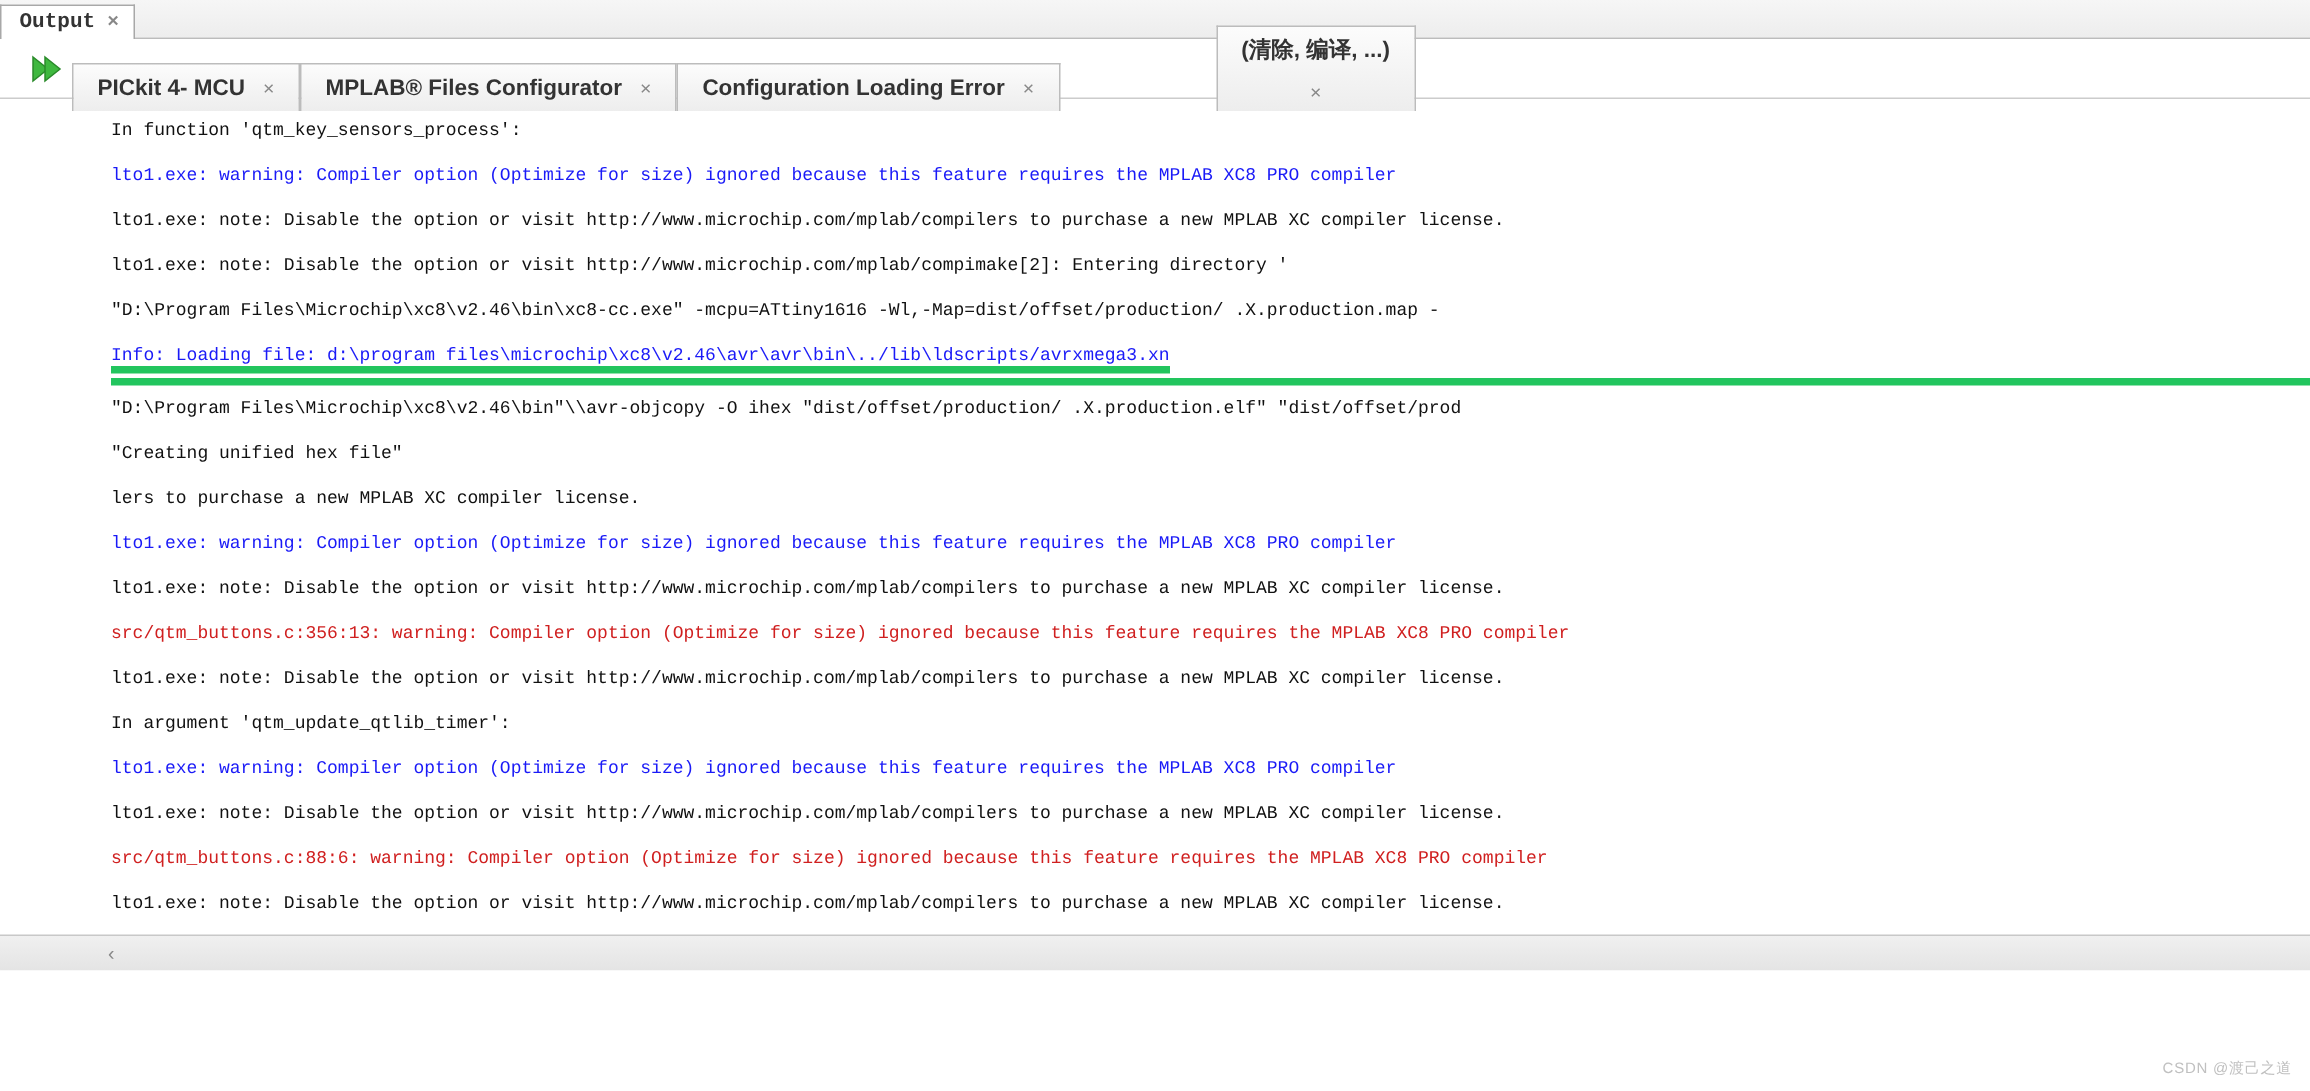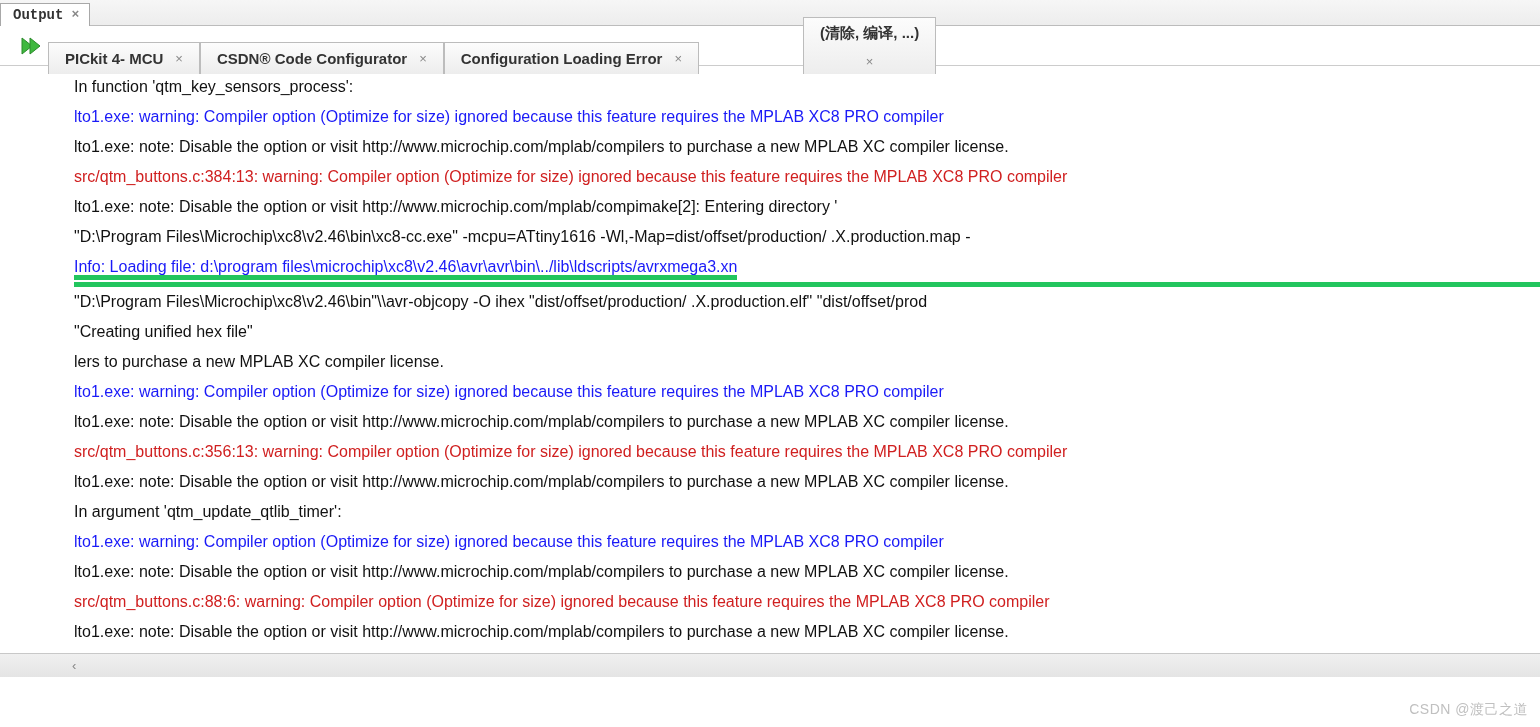--- a/index.html
+++ b/index.html
@@ -65,22 +65,22 @@
     min-height: 32px;
     white-space: nowrap;
   }
   .inner-tab.far {
     margin-left: 104px;
     flex-direction: column;
   }
   .inner-tab .close-x { font-weight: normal; }
   .console {
     padding: 6px 0 6px 74px;
-    font-family: Liberation Sans, sans-serif;
-    font-size: 16px;
+    font-family: Liberation Mono, monospace;
+    font-size: 12px;
     line-height: 30px;
     white-space: nowrap;
     overflow: hidden;
     color: #111;
   }
   .console .line { display: block; }
   .blue { color: #1a1af7; }
   .red  { color: #d02020; }
   .link { color: #1a1af7; border-bottom: 5px solid #22c55e; padding-bottom: 0px; }
   .bottom-bar {
@@ -89,21 +89,21 @@
     border-top: 1px solid #c8c8c8;
     display:flex;
     align-items:center;
     padding-left: 72px;
     color:#888;
   }
   .watermark {
     position: fixed;
     right: 12px;
     bottom: 8px;
-    font-size: 14px;
+    font-size: 10px;
     color: #c0c0c0;
     font-family: "Microsoft YaHei", Arial, sans-serif;
     letter-spacing: 0.5px;
     pointer-events: none;
   }
 </style>
 </head>
 <body>
 
 <div class="panel-tab-bar">
@@ -120,39 +120,38 @@
       <polygon points="10,3 20,11 10,19" fill="#3fb83f" stroke="#2a8a2a" stroke-width="1"></polygon>
     </svg>
   </span>
 
   <div class="inner-tab-strip">
     <div class="inner-tab">
       <span>PICkit 4-            MCU</span>
       <span class="close-x">×</span>
     </div>
     <div class="inner-tab">
-      <span>CSDN® Code Configurator</span>
+      <span>MPLAB® Files Configurator</span>
       <span class="close-x">×</span>
     </div>
     <div class="inner-tab">
       <span>Configuration Loading Error</span>
       <span class="close-x">×</span>
     </div>
     <div class="inner-tab far">
       <span>(清除, 编译, ...)</span>
       <span class="close-x">×</span>
     </div>
   </div>
 </div>
 
 <div class="console" id="console">
     <span class="line ">In function 'qtm_key_sensors_process':</span>
     <span class="line blue">lto1.exe: warning: Compiler option (Optimize for size) ignored because this feature requires the MPLAB XC8 PRO compiler</span>
     <span class="line ">lto1.exe: note: Disable the option or visit http://www.microchip.com/mplab/compilers to purchase a new MPLAB XC compiler license.</span>
-    <span class="line red">src/qtm_buttons.c:384:13: warning: Compiler option (Optimize for size) ignored because this feature requires the MPLAB XC8 PRO compiler</span>
     <span class="line ">lto1.exe: note: Disable the option or visit http://www.microchip.com/mplab/compimake[2]: Entering directory '</span>
     <span class="line ">"D:\Program Files\Microchip\xc8\v2.46\bin\xc8-cc.exe"  -mcpu=ATtiny1616 -Wl,-Map=dist/offset/production/               .X.production.map  -</span>
     <span class="line link"><span class="link">Info: Loading file: d:\program files\microchip\xc8\v2.46\avr\avr\bin\../lib\ldscripts/avrxmega3.xn</span></span>
     <span class="line ">"D:\Program Files\Microchip\xc8\v2.46\bin"\\avr-objcopy -O ihex "dist/offset/production/                     .X.production.elf" "dist/offset/prod</span>
     <span class="line ">"Creating unified hex file"</span>
     <span class="line ">lers to purchase a new MPLAB XC compiler license.</span>
     <span class="line blue">lto1.exe: warning: Compiler option (Optimize for size) ignored because this feature requires the MPLAB XC8 PRO compiler</span>
     <span class="line ">lto1.exe: note: Disable the option or visit http://www.microchip.com/mplab/compilers to purchase a new MPLAB XC compiler license.</span>
     <span class="line red">src/qtm_buttons.c:356:13: warning: Compiler option (Optimize for size) ignored because this feature requires the MPLAB XC8 PRO compiler</span>
     <span class="line ">lto1.exe: note: Disable the option or visit http://www.microchip.com/mplab/compilers to purchase a new MPLAB XC compiler license.</span>

